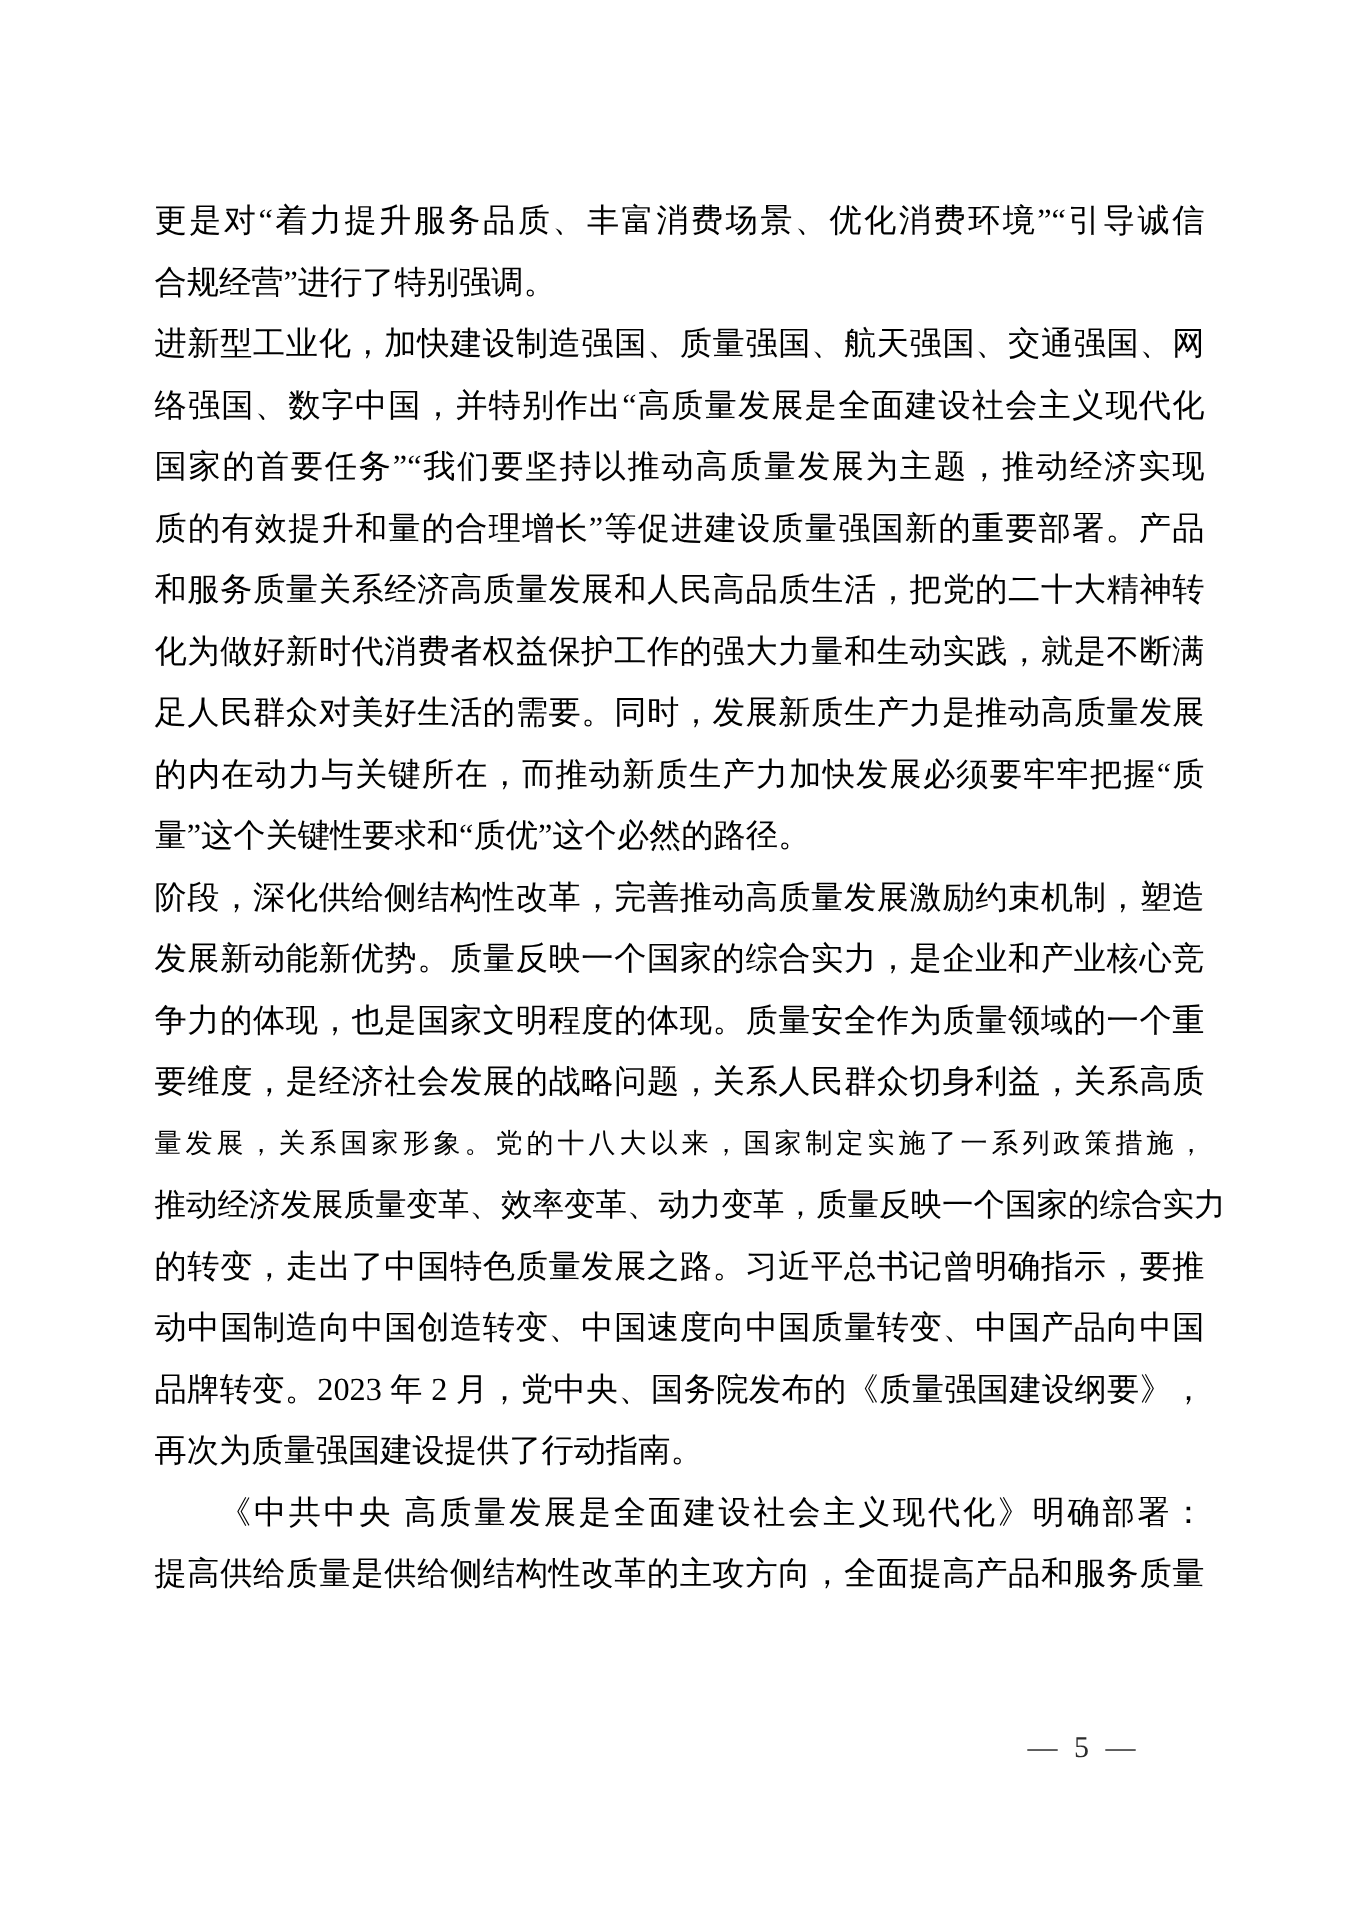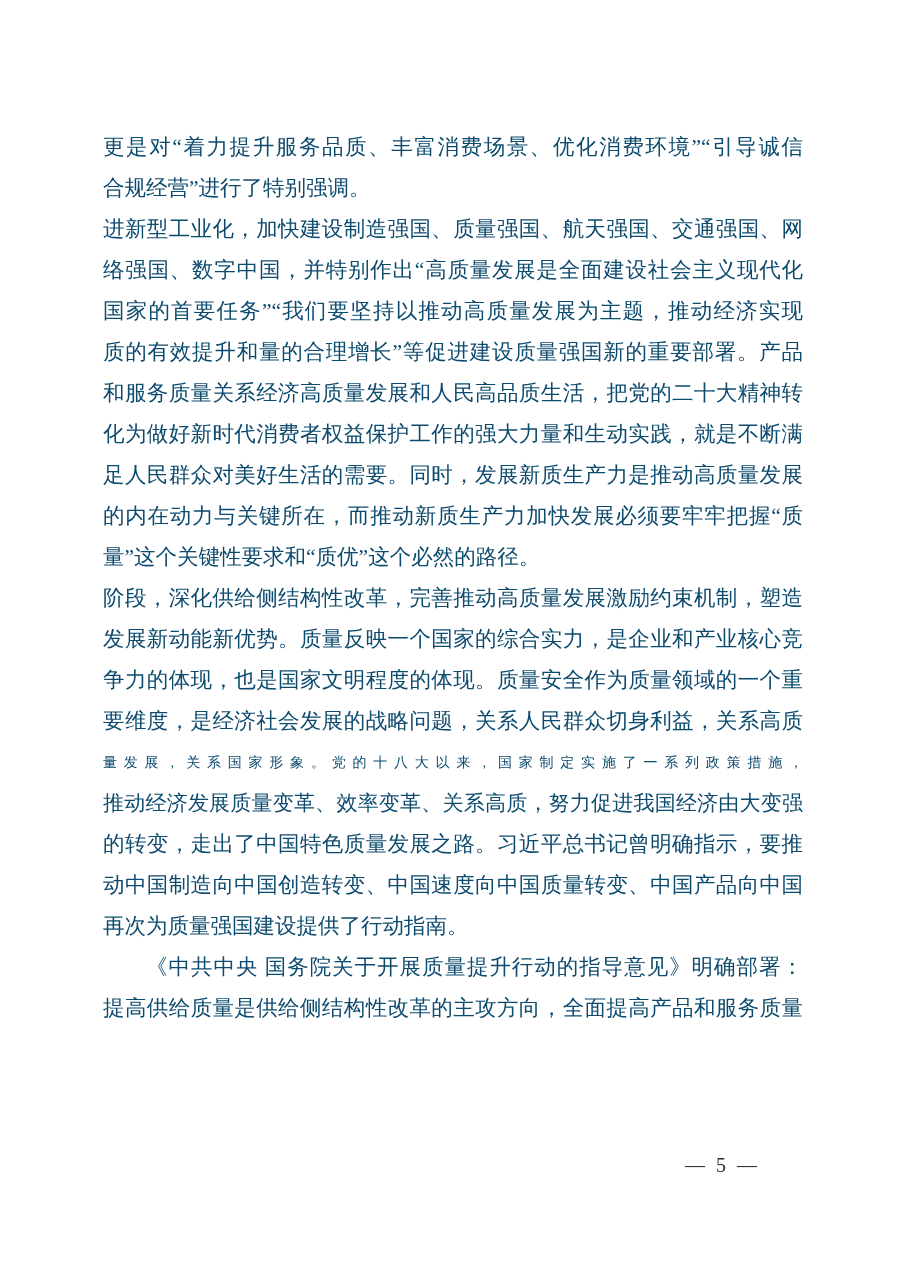--- a/index.html
+++ b/index.html
@@ -17,21 +17,21 @@
   .page {
     position: absolute;
     inset: 0;
     background: #ffffff;
   }
   .text-block {
     position: absolute;
     left: 103px;
     top: 127px;
     width: 700px;
-    color: #0c4a6e;
+    color: #000000;
   }
   .line {
     height: 41px;
     line-height: 41px;
     font-size: 21.5px;
     white-space: nowrap;
     text-align: justify;
     text-align-last: justify;
   }
   .line.indent {
@@ -64,22 +64,23 @@
       <div class="line">质的有效提升和量的合理增长”等促进建设质量强国新的重要部署。产品</div>
       <div class="line">和服务质量关系经济高质量发展和人民高品质生活，把党的二十大精神转</div>
       <div class="line">化为做好新时代消费者权益保护工作的强大力量和生动实践，就是不断满</div>
       <div class="line">足人民群众对美好生活的需要。同时，发展新质生产力是推动高质量发展</div>
       <div class="line">的内在动力与关键所在，而推动新质生产力加快发展必须要牢牢把握“质</div>
       <div class="line end">量”这个关键性要求和“质优”这个必然的路径。</div>
       <div class="line">阶段，深化供给侧结构性改革，完善推动高质量发展激励约束机制，塑造</div>
       <div class="line">发展新动能新优势。质量反映一个国家的综合实力，是企业和产业核心竞</div>
       <div class="line">争力的体现，也是国家文明程度的体现。质量安全作为质量领域的一个重</div>
       <div class="line">要维度，是经济社会发展的战略问题，关系人民群众切身利益，关系高质</div>
-      <div class="line" style="font-size: 14px;">量发展，关系国家形象。党的十八大以来，国家制定实施了一系列政策措施，</div>
-      <div class="line" style="font-size: 21px;">推动经济发展质量变革、效率变革、关系高质，努力促进我国经济由大变强</div>
+      <div class="line" style="font-size: 18px;">量发展，关系国家形象。党的十八大以来，国家制定实施了一系列政策措施，</div>
+      <div class="line" style="font-size: 21px;">推动经济发展质量变革、效率变革、动力变革，质量反映一个国家的综合实力</div>
       <div class="line">的转变，走出了中国特色质量发展之路。习近平总书记曾明确指示，要推</div>
       <div class="line">动中国制造向中国创造转变、中国速度向中国质量转变、中国产品向中国</div>
+      <div class="line">品牌转变。2023 年 2 月，党中央、国务院发布的《质量强国建设纲要》，</div>
       <div class="line end">再次为质量强国建设提供了行动指南。</div>
-      <div class="line indent">《中共中央 国务院关于开展质量提升行动的指导意见》明确部署：</div>
+      <div class="line indent">《中共中央 高质量发展是全面建设社会主义现代化》明确部署：</div>
       <div class="line">提高供给质量是供给侧结构性改革的主攻方向，全面提高产品和服务质量</div>
     </div>
   <div class="page-number">— 5 —</div>
 </div>
 
 </body></html>

